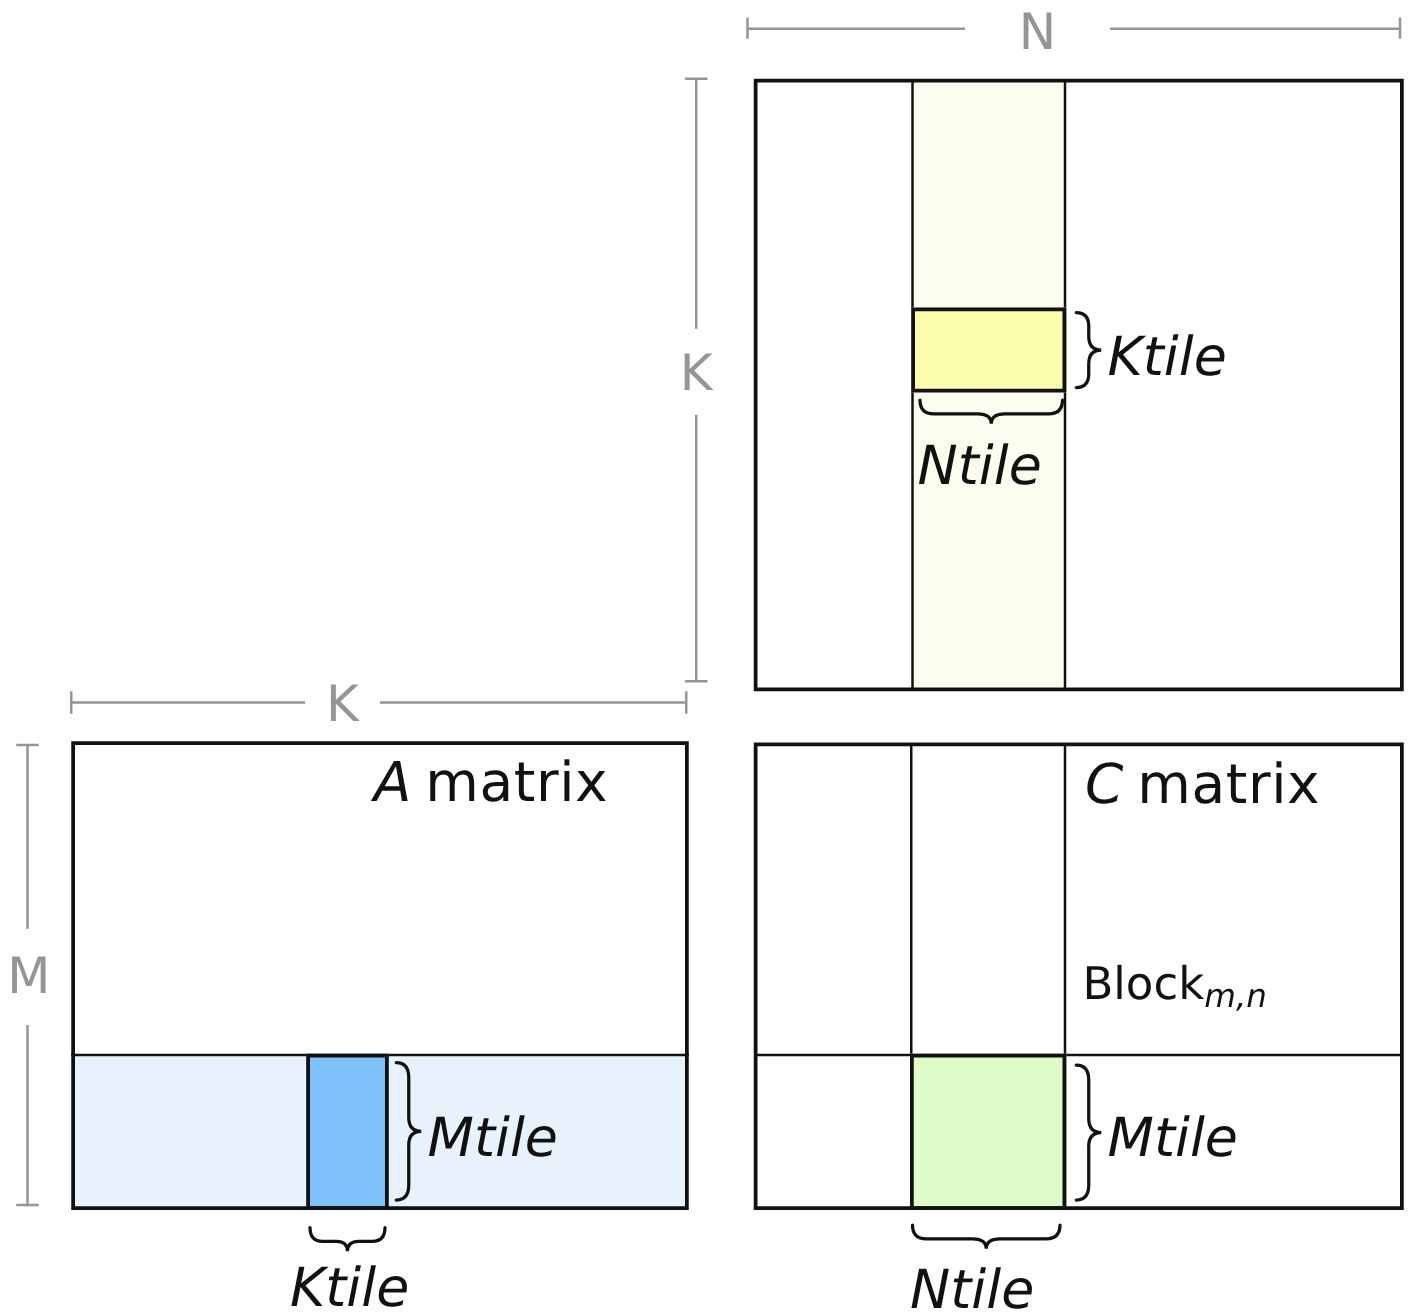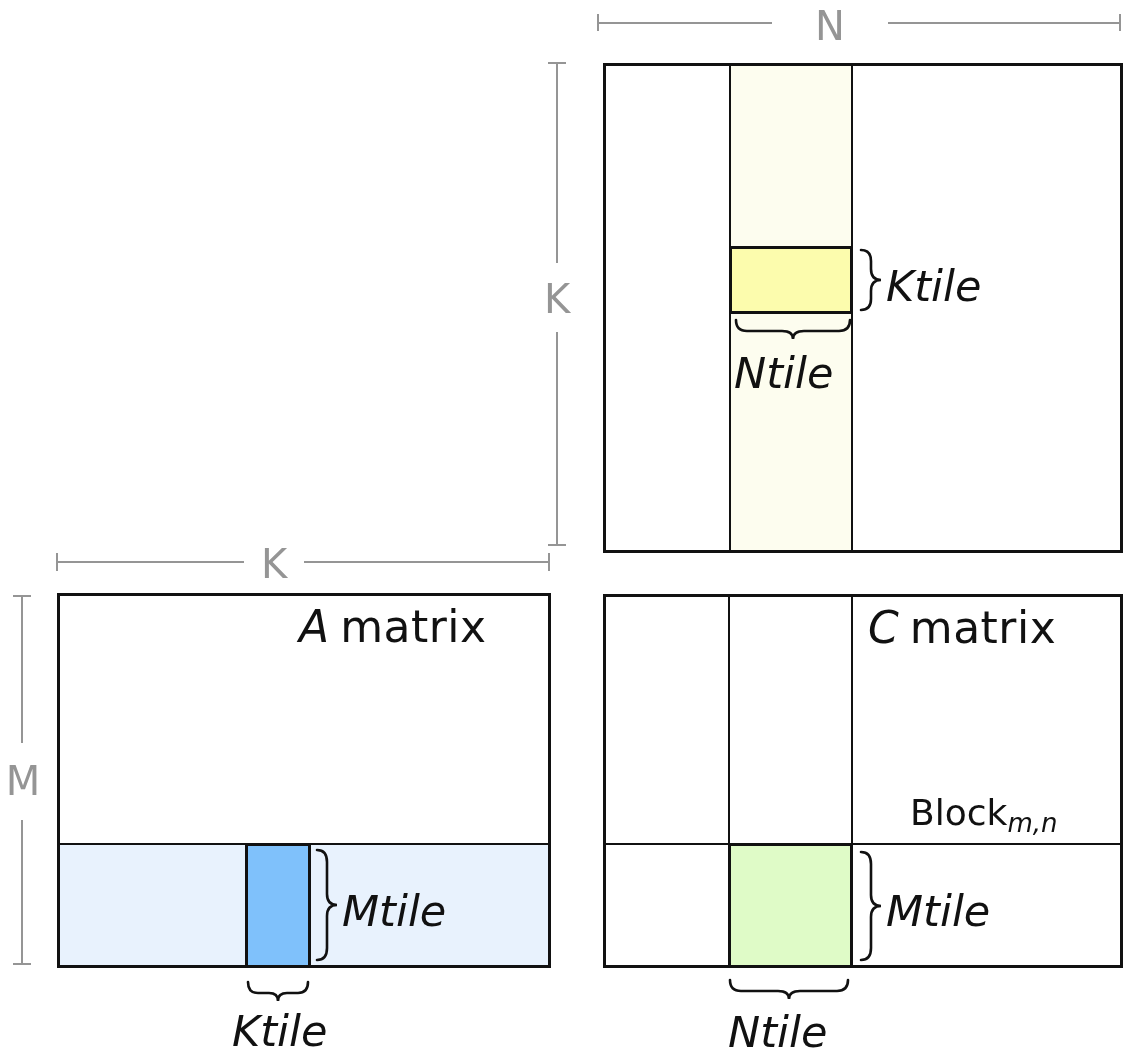--- a/index.html
+++ b/index.html
@@ -81,21 +81,21 @@
     <path d="M2 2 Q2 13 12 13 L23 13 Q32 13 32 21 Q32 13 41 13 L52 13 Q62 13 62 2"></path>
   </svg>
   <div class="lbl tile-label ctr" style="left:232px; top:1006px; width:92px;">Ktile</div>
 
   <div class="blk" style="left:728px; top:596px; width:2px; height:370px;"></div>
   <div class="blk" style="left:851px; top:596px; width:2px; height:370px;"></div>
   <div class="blk" style="left:605px; top:843px; width:516px; height:2px;"></div>
   <div class="tile" style="left:728px; top:843px; width:125px; height:125px; background:var(--c_tile);"></div>
   <div class="box" style="left:603px; top:594px; width:520px; height:374px;"></div>
   <div class="lbl title" style="left:868px; top:602px;"><span class="it">C</span><span>matrix</span></div>
-  <div class="lbl block-label" style="left:866px; top:792px;margin-left:44px;"><span>Block</span><span class="subsc">m,n</span></div>
+  <div class="lbl block-label" style="left:866px; top:767px;"><span>Block</span><span class="subsc">m,n</span></div>
 
   <svg class="brace abs" style="left:858px; top:850px;" width="26" height="112" viewBox="0 0 26 112">
     <path d="M3 2 Q13 2 13 14 L13 45 Q13 56 23 56 Q13 56 13 67 L13 98 Q13 110 3 110"></path>
   </svg>
   <div class="lbl tile-label" style="left:886px; top:886px;">Mtile</div>
 
   <svg class="brace abs" style="left:728px; top:978px;" width="122" height="24" viewBox="0 0 122 24">
     <path d="M2 2 Q2 13 13 13 L50 13 Q61 13 61 21 Q61 13 72 13 L109 13 Q120 13 120 2"></path>
   </svg>
   <div class="lbl tile-label ctr" style="left:728px; top:1007px; width:125px;">Ntile</div>

